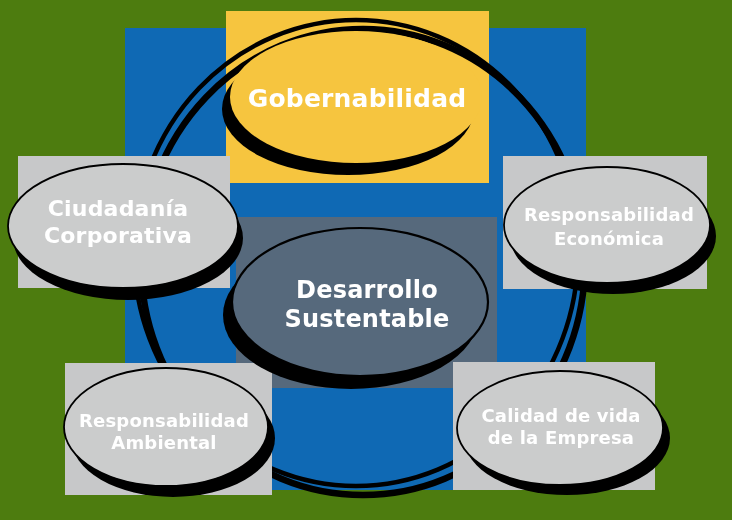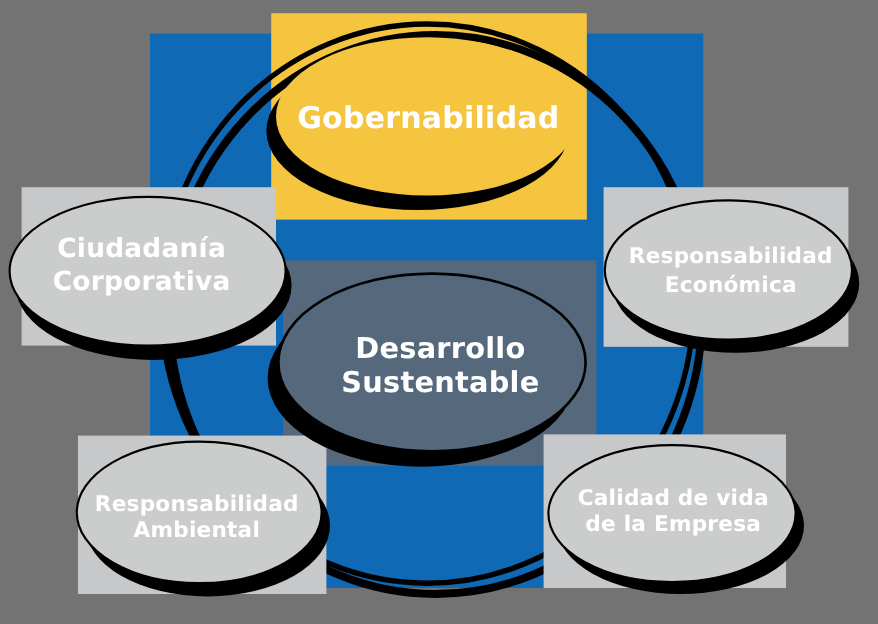--- a/index.html
+++ b/index.html
@@ -5,21 +5,21 @@
 <style>
   html, body {
     margin: 0;
     padding: 0;
     background: #ffffff;
   }
   .stage {
     position: relative;
     width: 732px;
     height: 520px;
-    background: #737373;
+    background: #4d7c0f;
     overflow: hidden;
   }
   svg { display: block; }
   .node-label {
     font-family: "DejaVu Sans", "Liberation Sans", sans-serif;
     font-weight: bold;
     text-anchor: middle;
     dominant-baseline: central;
     letter-spacing: 0.2px;
   }

